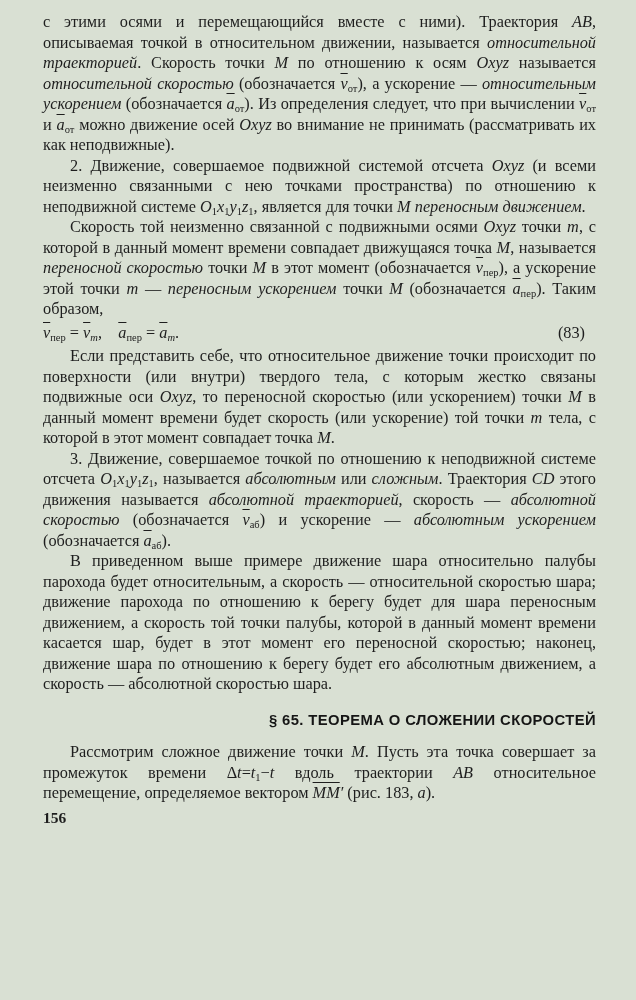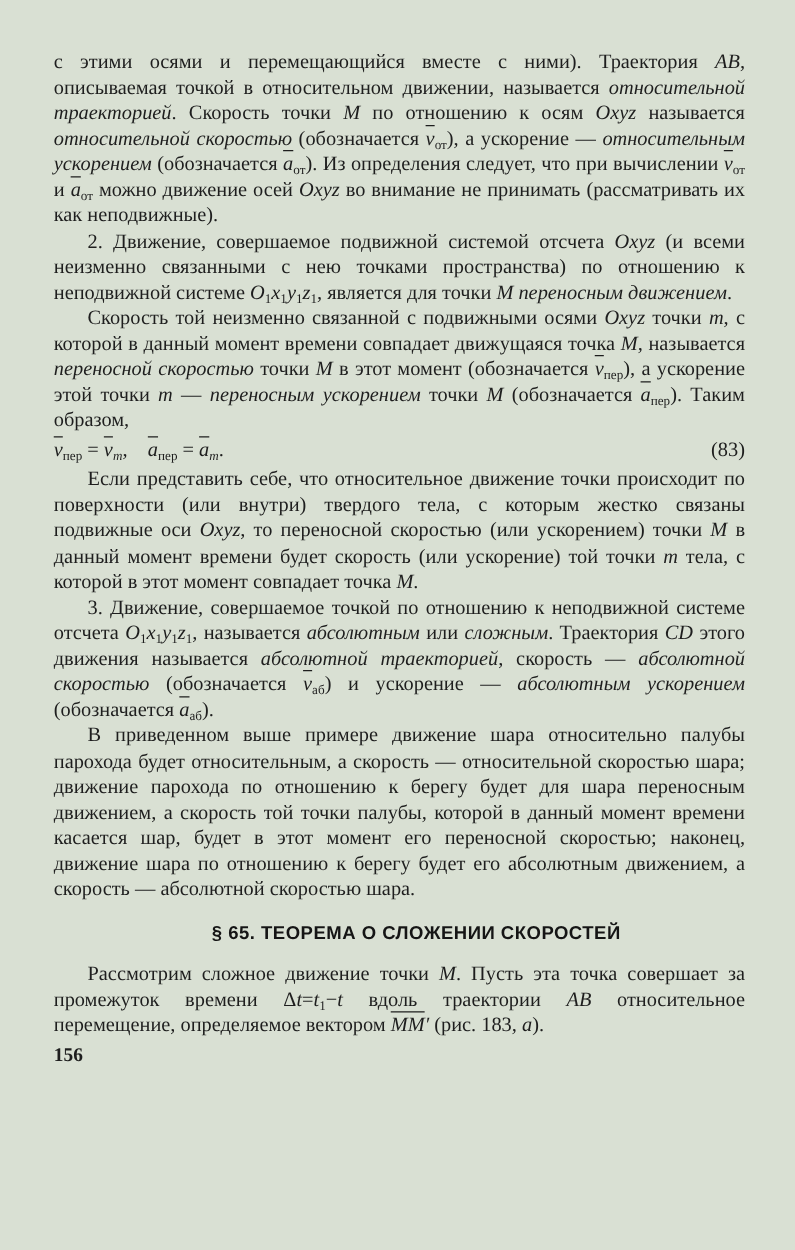--- a/index.html
+++ b/index.html
@@ -8,21 +8,21 @@
   }
   body {
     width: 636px;
     height: 1000px;
     overflow: hidden;
     background: #d9e0d3;
     font-family: "Liberation Serif", "DejaVu Serif", serif;
     color: #1e1e1e;
   }
   .page {
-    padding: 39px 40px 0 43px;
+    padding: 12px 40px 0 43px;
     width: 553px;
   }
   .para {
     font-size: 16.3px;
     line-height: 20.5px;
     text-align: justify;
     margin: 0;
   }
   .para.indent { text-indent: 27px; }
   .para .i { font-style: italic; }
@@ -33,32 +33,32 @@
   }
   .para .over { text-decoration: overline; }
   .para.formula {
     position: relative;
     margin: 3px 0 3px 0;
     white-space: pre-wrap;
     text-indent: 0;
   }
   .para.formula .eq-num {
     position: absolute;
-    right: 0;
+    right: 11px;
     top: 0;
   }
   .para.heading {
     font-family: "Liberation Sans", "DejaVu Sans", sans-serif;
     font-weight: 700;
     font-size: 14.8px;
     letter-spacing: 0.4px;
     color: #151515;
     margin: 15px 0 12px 0;
     padding-left: 27px;
-    text-align: center;
+    text-align: right;
     text-indent: 0;
   }
   .page-number {
     font-size: 15.5px;
     margin-top: 5px;
     text-align: left;
     font-weight: bold;
   }
 </style>
 </head>

